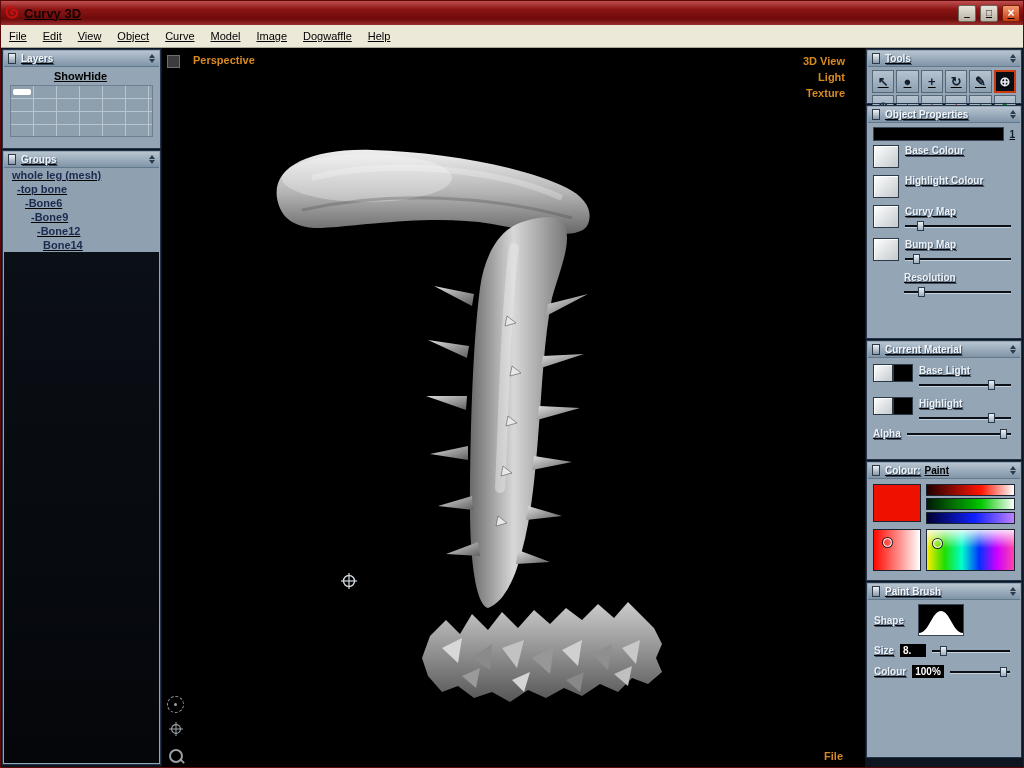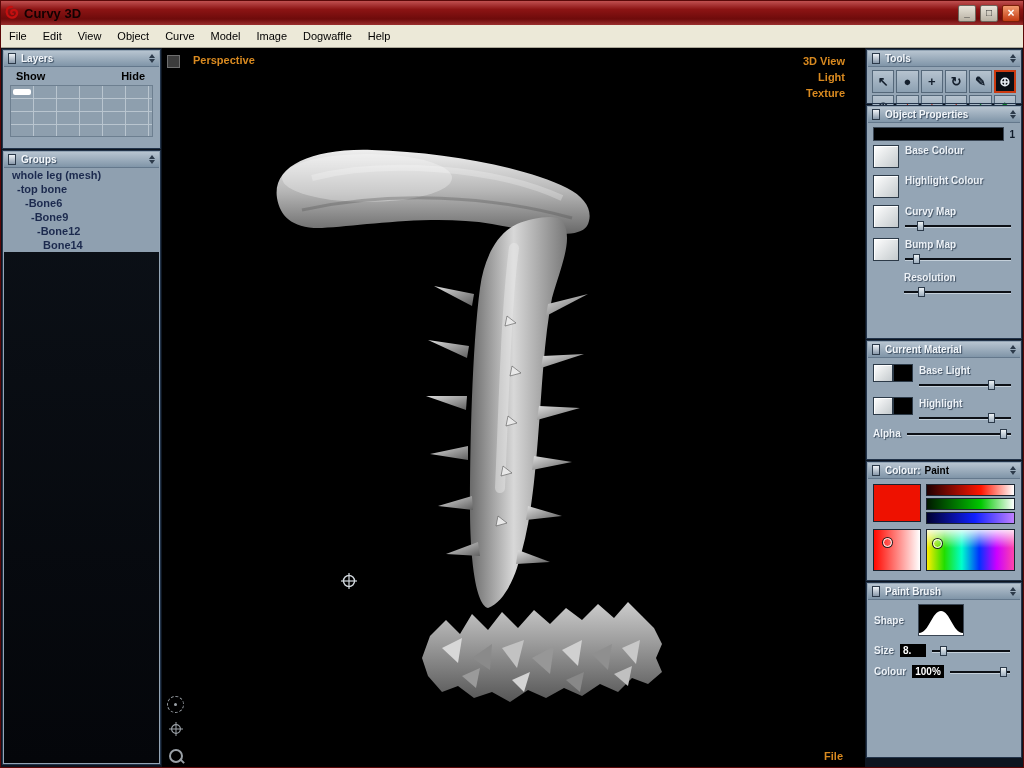--- a/index.html
+++ b/index.html
@@ -1,18 +1,18 @@
 <!DOCTYPE html>
 <html style="--titlebar_red: #8c1414; --panel_gray: #94a5b5; --accent_orange: #d98a20; --selection_red: #cc3a10; --current_color: #ee1100;"><head>
 <meta charset="utf-8">
 <style>
   html,body{margin:0;padding:0;width:1024px;height:768px;overflow:hidden;
     font-family:"Liberation Sans",sans-serif;background:#000;}
   .window{width:1024px;height:768px;display:flex;flex-direction:column;
-    background:#0d1520;box-sizing:border-box;border:1px solid #5a0808;}
+    background:#0d1520;box-sizing:border-box;border:1px solid #5a0808;text-decoration:underline;}
   
   .titlebar{height:24px;display:flex;align-items:center;padding:0 3px;gap:4px;
     background:linear-gradient(to bottom,#c05050 0%,var(--titlebar_red,#8c1414) 35%,#6e0b0b 75%,#9a2e2e 100%);}
   .app-icon{width:16px;height:16px;display:inline-block;flex:none;}
   .win-title{font-size:13px;font-weight:bold;color:#120202;flex:1;}
   .winbtn{width:18px;height:17px;border:1px solid #6d665c;border-radius:2px;
     background:linear-gradient(#e8e4da,#b9b2a4);font-size:10px;font-weight:bold;color:#2b2b2b;
     display:flex;align-items:center;justify-content:center;padding:0;line-height:1;cursor:default;}
   .winbtn.close{background:linear-gradient(#f29a6e,#c33a12);color:#fff;border-color:#7a2008;font-size:12px;}
   
@@ -31,21 +31,21 @@
     font-size:10px;font-weight:bold;color:#f2f6fa;text-shadow:1px 1px 1px #36485c;}
   .pin{width:6px;height:9px;background:linear-gradient(#f0f4f8,#8898aa);
     border:1px solid #2c3a4a;margin-right:5px;flex:none;}
   .arrs{margin-left:auto;display:flex;flex-direction:column;gap:1px;}
   .arrs i{width:0;height:0;border-left:3px solid transparent;border-right:3px solid transparent;display:block;}
   .arrs i.up{border-bottom:4px solid #2c3a4a;}
   .arrs i.dn{border-top:4px solid #2c3a4a;}
   .flabel{font-size:10px;font-weight:bold;color:#edf2f7;text-shadow:1px 1px 1px #3e4e60;}
   
   .layers-panel{height:98px;}
-  .show-hide{display:flex;justify-content:space-between;padding:3px 14px 2px 12px;
+  .show-hide{display:flex;justify-content:center;padding:3px 14px 2px 12px;
     font-size:11px;font-weight:bold;color:#000;}
   .layer-grid{margin:1px 6px;height:50px;background-color:#8e9fae;border:1px solid #6d7f90;position:relative;
     background-image:repeating-linear-gradient(to right,transparent 0 22px,#b9c5cf 22px 23px),
                      repeating-linear-gradient(to bottom,transparent 0 12px,#b9c5cf 12px 13px);}
   .active-layer{position:absolute;left:2px;top:3px;width:18px;height:6px;background:#fff;border-radius:2px;}
   
   .groups-panel{flex:1;display:flex;flex-direction:column;margin-bottom:3px;}
   .groups-list{flex:1;background:linear-gradient(#0c1118,#04060a);overflow:hidden;}
   .group-item{height:14px;line-height:14px;background:#8fa0b0;font-size:11px;font-weight:bold;color:#1c2a4e;
     white-space:nowrap;}

